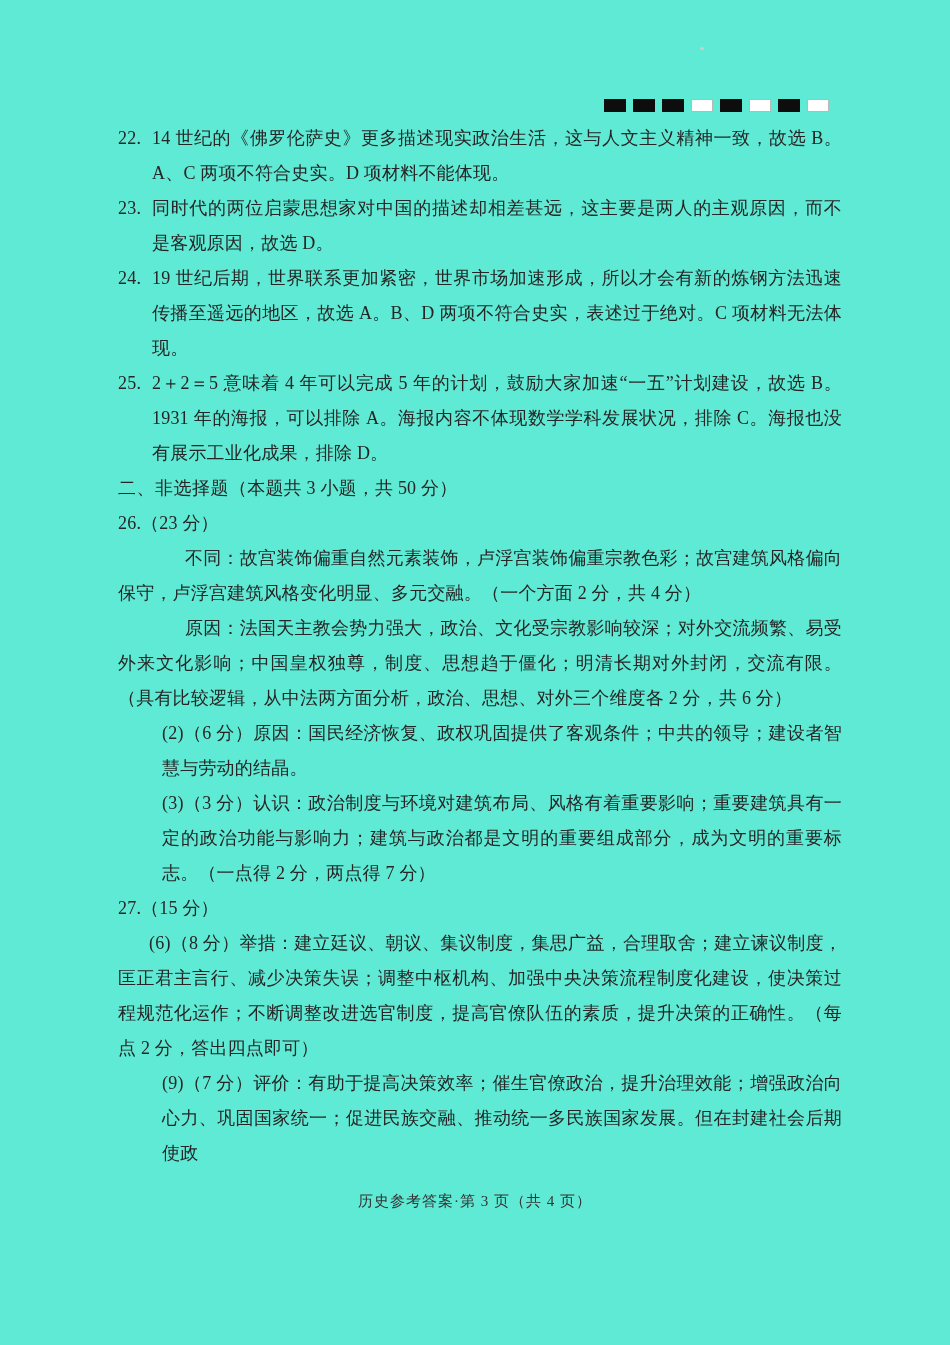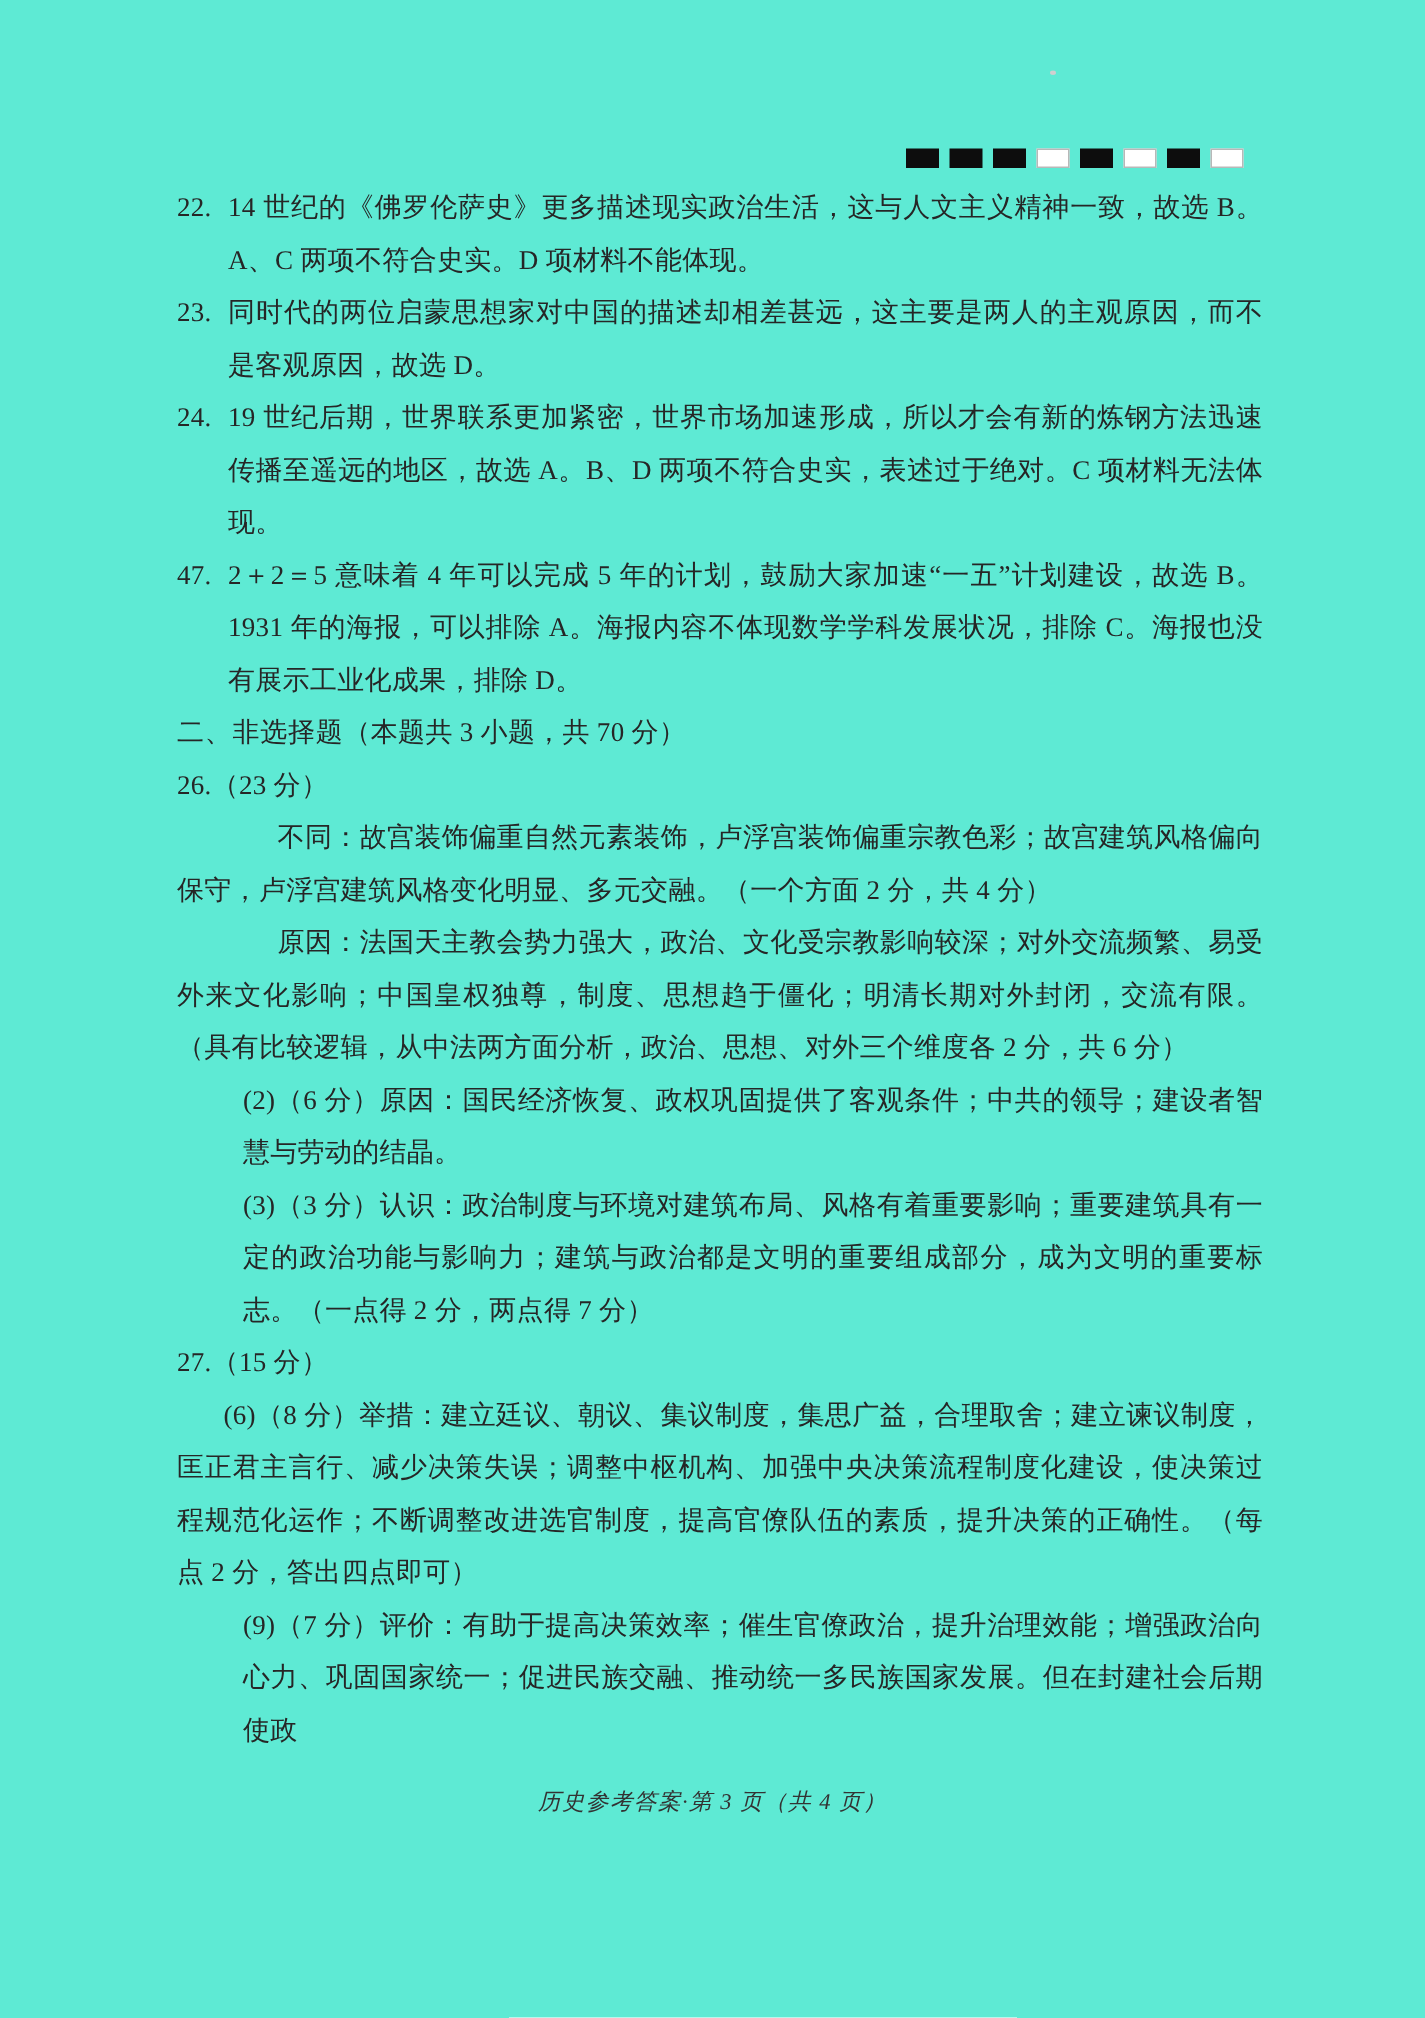--- a/index.html
+++ b/index.html
@@ -80,21 +80,20 @@
 
   .footer {
     position: absolute;
     left: 0;
     top: 1192px;
     width: 950px;
     text-align: center;
     font-size: 15px;
     letter-spacing: 1px;
     color: #333333;
-    font-style: italic;
   }
 </style>
 </head>
 <body>
 
 <div class="page">
 
   <div class="squares">
       <span class="sq filled"></span>
       <span class="sq filled"></span>
@@ -118,26 +117,26 @@
       <span class="mc-num">23.</span>
       <span>同时代的两位启蒙思想家对中国的描述却相差甚远，这主要是两人的主观原因，而不是客观原因，故选 D。</span>
     </div>
 
     <div class="mc-item">
       <span class="mc-num">24.</span>
       <span>19 世纪后期，世界联系更加紧密，世界市场加速形成，所以才会有新的炼钢方法迅速传播至遥远的地区，故选 A。B、D 两项不符合史实，表述过于绝对。C 项材料无法体现。</span>
     </div>
 
     <div class="mc-item">
-      <span class="mc-num">47.</span>
+      <span class="mc-num">25.</span>
       <span>2＋2＝5 意味着 4 年可以完成 5 年的计划，鼓励大家加速“一五”计划建设，故选 B。1931 年的海报，可以排除 A。海报内容不体现数学学科发展状况，排除 C。海报也没有展示工业化成果，排除 D。</span>
     </div>
 
     <div class="section-heading">
-      <span class="bold">二、非选择题</span><span>（本题共 3 小题，共 70 分）</span>
+      <span class="bold">二、非选择题</span><span>（本题共 3 小题，共 50 分）</span>
     </div>
 
     <div class="q-label">26.（23 分）</div>
     <div class="ind2">不同：故宫装饰偏重自然元素装饰，卢浮宫装饰偏重宗教色彩；故宫建筑风格偏向保守，卢浮宫建筑风格变化明显、多元交融。（一个方面 2 分，共 4 分）</div>
     <div class="ind2">原因：法国天主教会势力强大，政治、文化受宗教影响较深；对外交流频繁、易受外来文化影响；中国皇权独尊，制度、思想趋于僵化；明清长期对外封闭，交流有限。（具有比较逻辑，从中法两方面分析，政治、思想、对外三个维度各 2 分，共 6 分）</div>
     <div class="flush">(2)（6 分）原因：国民经济恢复、政权巩固提供了客观条件；中共的领导；建设者智慧与劳动的结晶。</div>
     <div class="flush">(3)（3 分）认识：政治制度与环境对建筑布局、风格有着重要影响；重要建筑具有一定的政治功能与影响力；建筑与政治都是文明的重要组成部分，成为文明的重要标志。（一点得 2 分，两点得 7 分）</div>
 
     <div class="q-label">27.（15 分）</div>
     <div class="sub">(6)（8 分）举措：建立廷议、朝议、集议制度，集思广益，合理取舍；建立谏议制度，匡正君主言行、减少决策失误；调整中枢机构、加强中央决策流程制度化建设，使决策过程规范化运作；不断调整改进选官制度，提高官僚队伍的素质，提升决策的正确性。（每点 2 分，答出四点即可）</div>

